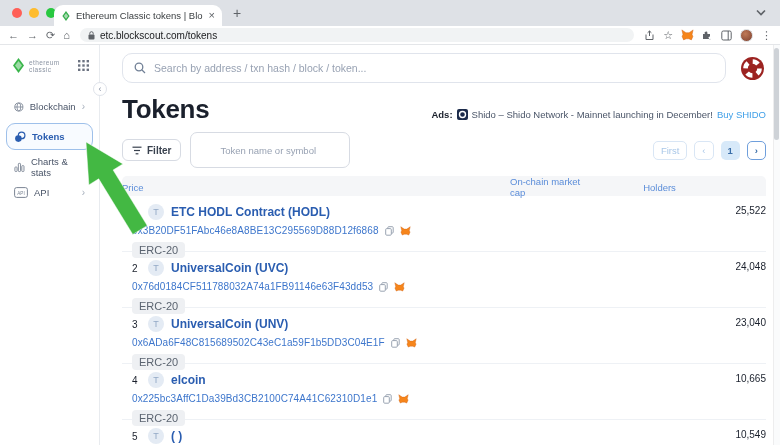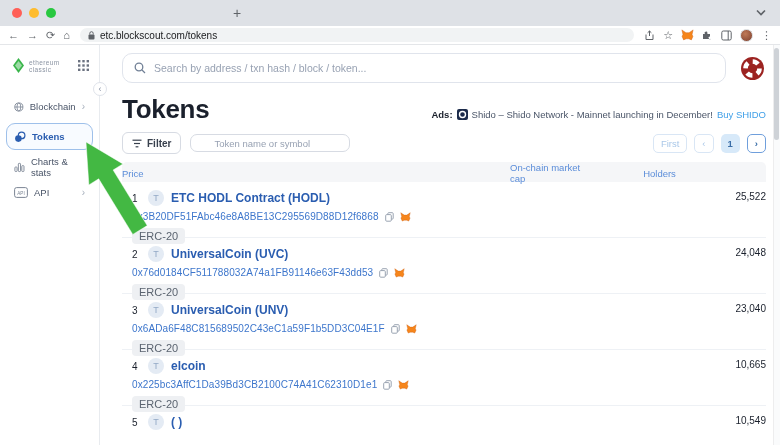--- a/index.html
+++ b/index.html
@@ -57,22 +57,22 @@
 
   .heading-row { margin-top:11px; display:flex; align-items:flex-end; justify-content:space-between; }
   .page-title { font-size:26px; font-weight:bold; color:#1a202c; letter-spacing:-.3px; }
   .ads { display:flex; align-items:center; gap:4px; font-size:9.5px; color:#4a5568; padding-bottom:5px; }
   .ads-label { font-weight:bold; color:#1a202c; }
   .ads-link { color:#41a0e8; }
 
   .filter-row { margin-top:7px; display:flex; align-items:center; }
   .filter-btn { height:22px; border:1px solid #d7dbe3; border-radius:6px; display:flex; align-items:center;
                 gap:5px; padding:0 9px; font-size:10px; font-weight:bold; color:#39414e; background:#fff; }
-  .token-search { margin-left:9px; width:160px; height:18px; border:1px solid #d7dbe3; border-radius:7px;
-                  display:flex; align-items:center; gap:15px; padding:0 8px; }
+  .token-search { margin-left:9px; width:160px; height:36px; border:1px solid #d7dbe3; border-radius:7px;
+                  display:flex; align-items:center; gap:21px; padding:0 8px; }
   .token-search input { font-size:9.5px; }
   .pagination { margin-left:auto; display:flex; gap:7px; align-items:center; }
   .pg { height:19px; min-width:19px; border-radius:5px; font-size:9.5px; display:flex; align-items:center;
         justify-content:center; padding:0 7px; background:#fff; }
   .pg.disabled { border:1px solid #d9e6f5; color:#a9c7e8; }
   .pg.current { background:#d7e9f9; color:#3a6ea8; font-weight:bold; }
   .pg.next { border:1.5px solid #6f9fdc; color:#3a6ea8; font-weight:bold; }
 
   .table { margin-top:8px; }
   .thead, .trow { display:grid; grid-template-columns:388px 83px 134px 39px; }
@@ -103,20 +103,28 @@
 <body>
 
 <div class="screen">
 
   <div class="tabstrip">
     <div class="traffic">
       <span class="dot r"></span>
       <span class="dot y"></span>
       <span class="dot g"></span>
     </div>
+    <div class="tab">
+      <svg width="10" height="10" viewBox="0 0 10 10">
+        <polygon points="5,0 8.6,5 5,10 1.4,5" fill="#35ae4c"></polygon>
+        <polygon points="5,2.2 7.2,5 5,7.8 2.8,5" fill="#fff" opacity=".55"></polygon>
+      </svg>
+      <span class="tab-title">Ethereum Classic tokens | Blo</span>
+      <span class="tab-close">×</span>
+    </div>
     <span class="newtab-btn">+</span>
     <svg class="tabstrip-chevron" width="10" height="7" viewBox="0 0 10 7">
       <polyline points="1,1.5 5,5.5 9,1.5" fill="none" stroke="#5f6368" stroke-width="1.6"></polyline>
     </svg>
   </div>
 
   <div class="toolbar">
     <span class="nav-ic">←</span>
     <span class="nav-ic">→</span>
     <span class="nav-ic">⟳</span>

